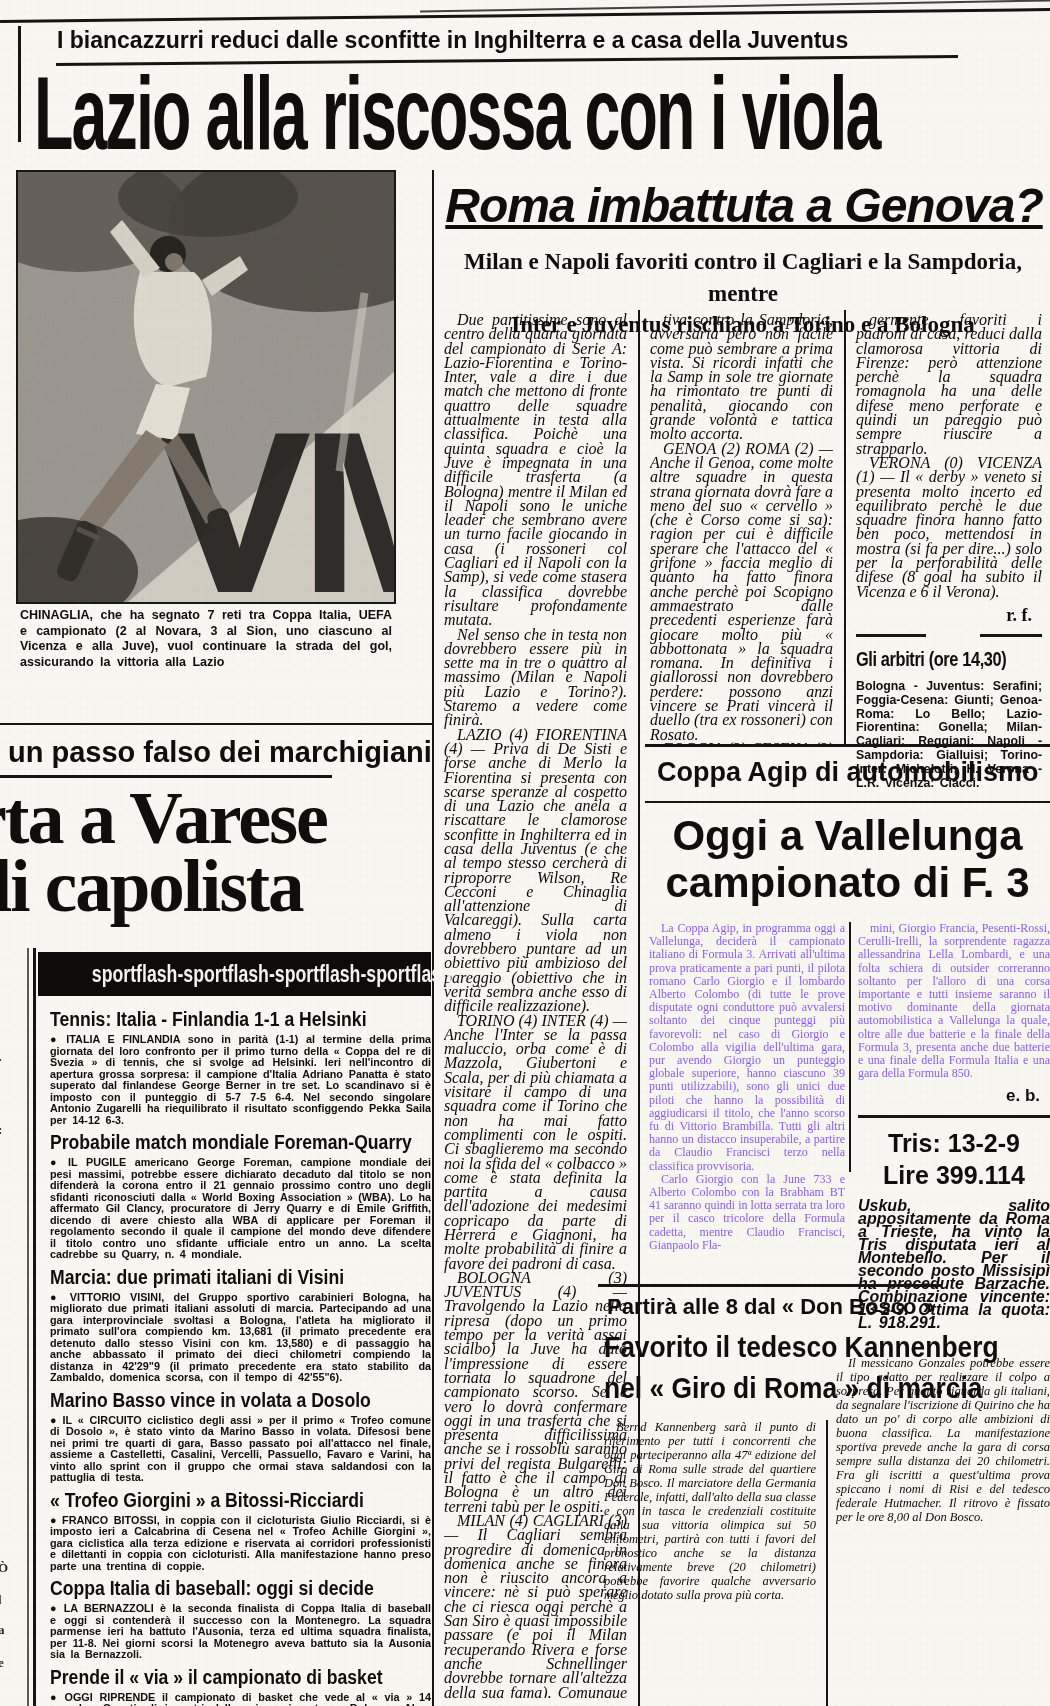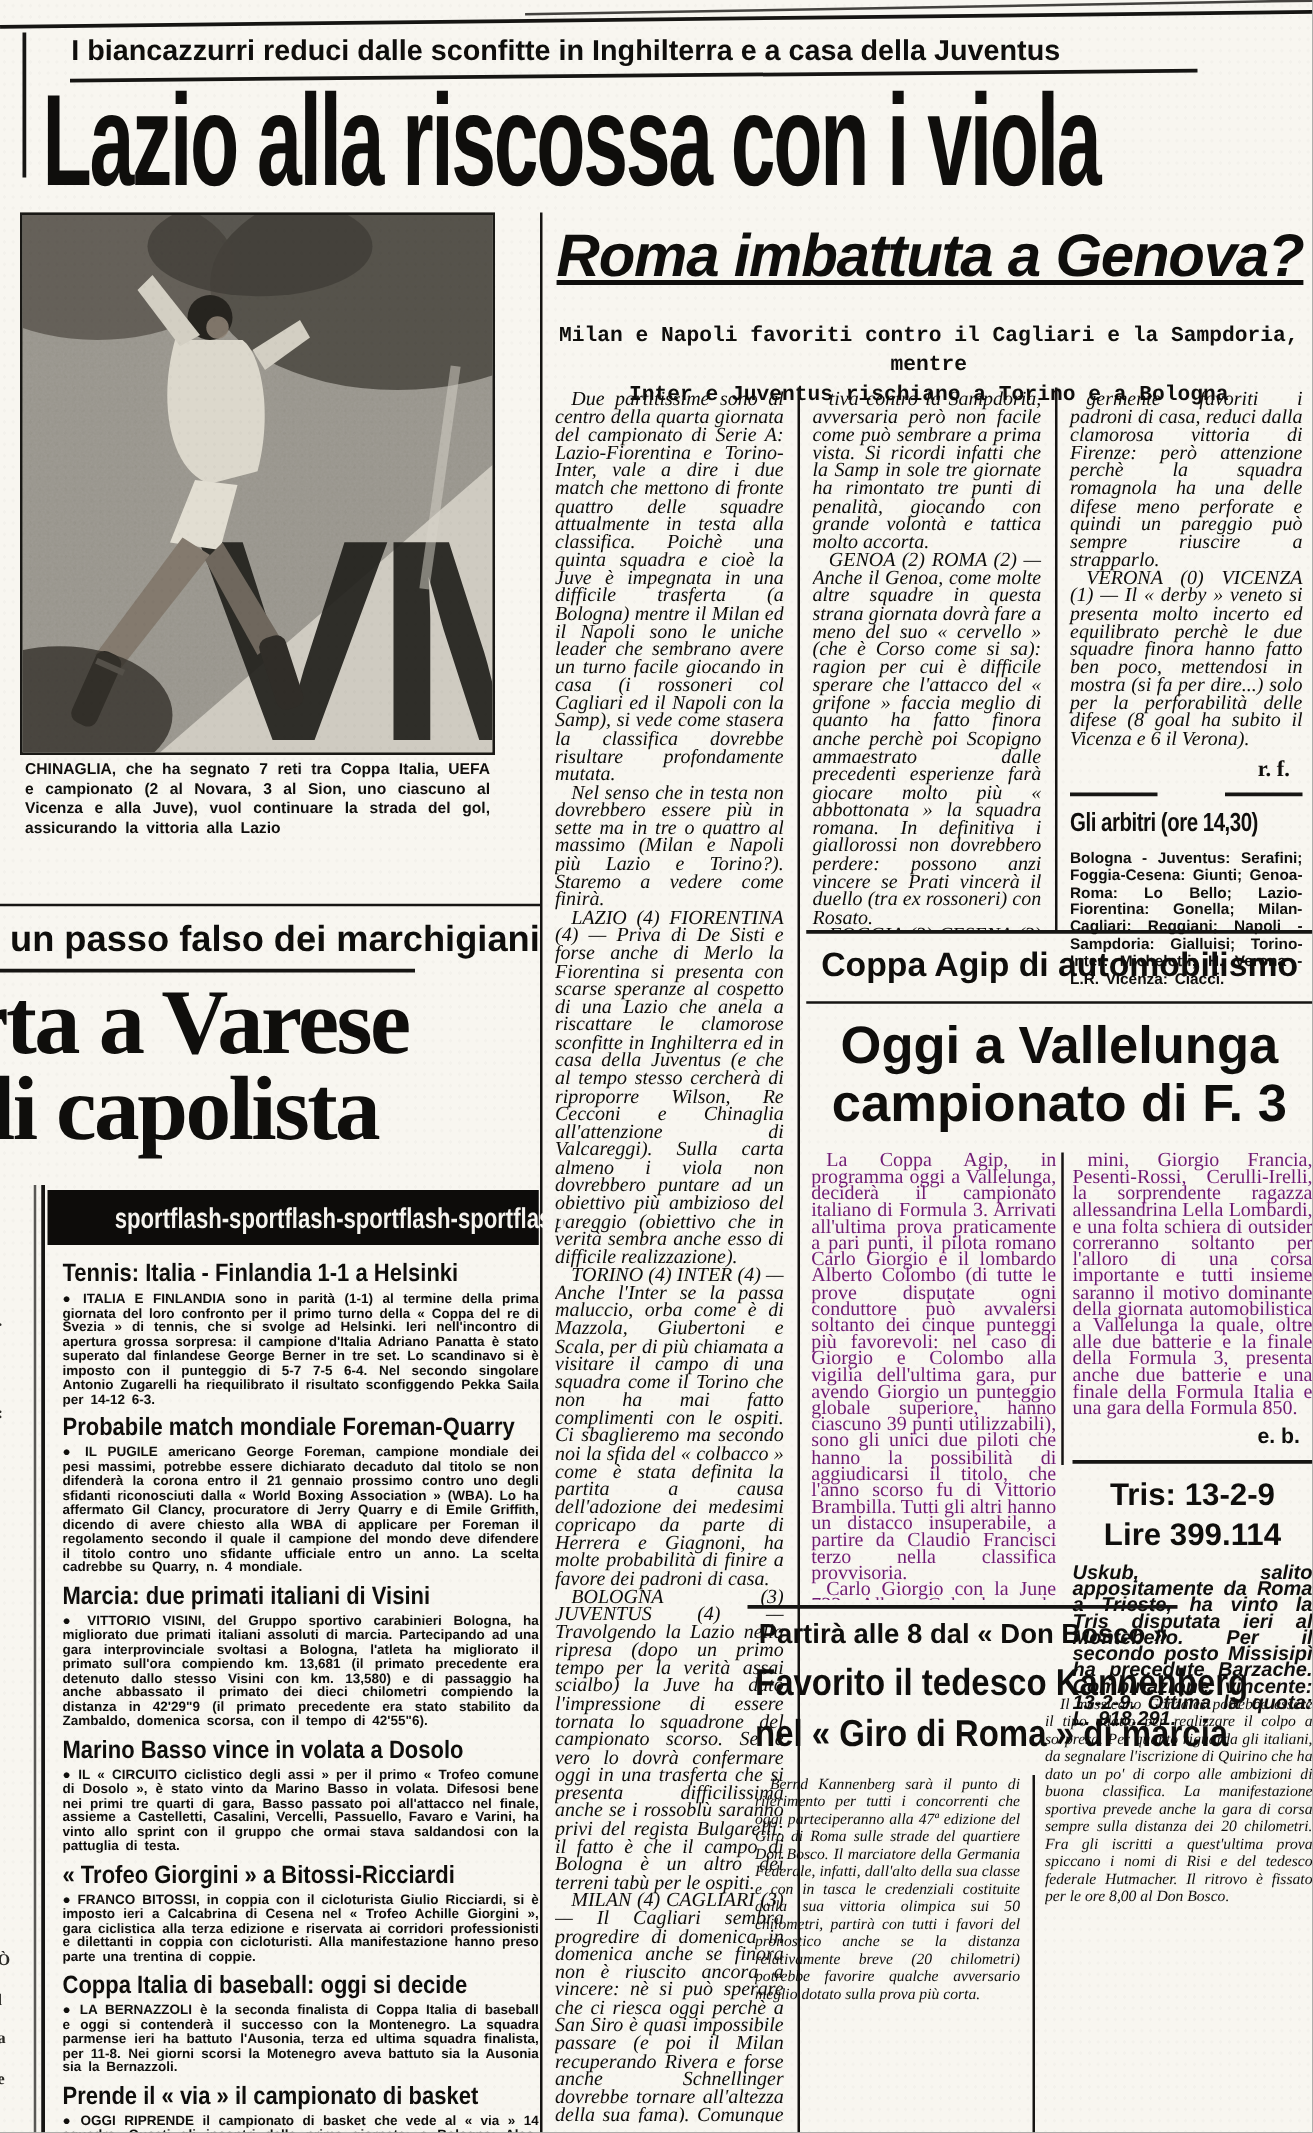--- a/index.html
+++ b/index.html
@@ -16,31 +16,31 @@
   
   .kicker{font-family:"Liberation Sans",sans-serif;font-weight:700;white-space:nowrap;}
   .main-headline{
     font-family:"Liberation Sans",sans-serif;font-weight:700;font-size:104px;line-height:.92;
     letter-spacing:-3px;white-space:nowrap;transform:scaleX(.62);transform-origin:left top;
   }
   .roma-head{
     font-family:"Liberation Sans",sans-serif;font-weight:700;font-style:italic;
     font-size:48px;letter-spacing:-1px;text-align:center;white-space:nowrap;
   }
-  .roma-sub{font-family:Liberation Mono, monospace;font-weight:700;font-size:17px;
-    line-height:1.38;text-align:center;margin-top:12px;}
+  .roma-sub{font-family:Liberation Serif, serif;font-weight:700;font-size:23px;
+    line-height:1.38;text-align:center;}
 
   
   .bodycol p{
     margin:0;text-indent:13px;text-align:justify;
     font-style:italic;font-size:16px;line-height:14.3px;color:#0c0b09;
   }
   .romancol p{
     margin:0;text-indent:12px;text-align:justify;
-    font-size:16px;line-height:13.2px;color:#701a75;
+    font-size:12px;line-height:13.2px;color:#8b5cf6;
   }
   .sig{font-weight:700;font-size:16px;text-align:right;padding-right:10px;margin-top:6px;}
 
   
   .arbitri-title{font-family:"Liberation Sans",sans-serif;font-weight:700;font-size:21px;
     letter-spacing:-.5px;white-space:nowrap;transform:scaleX(.78);transform-origin:left top;margin-top:10px;}
   .arbitri-body{font-family:"Liberation Sans",sans-serif;font-weight:700;font-size:12.3px;
     line-height:13.8px;text-align:justify;margin-top:9px;word-spacing:2px;}
 
   

